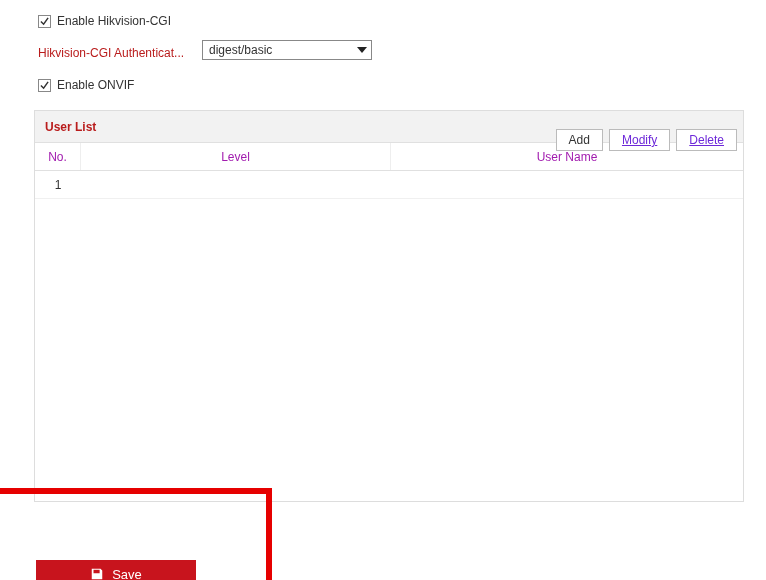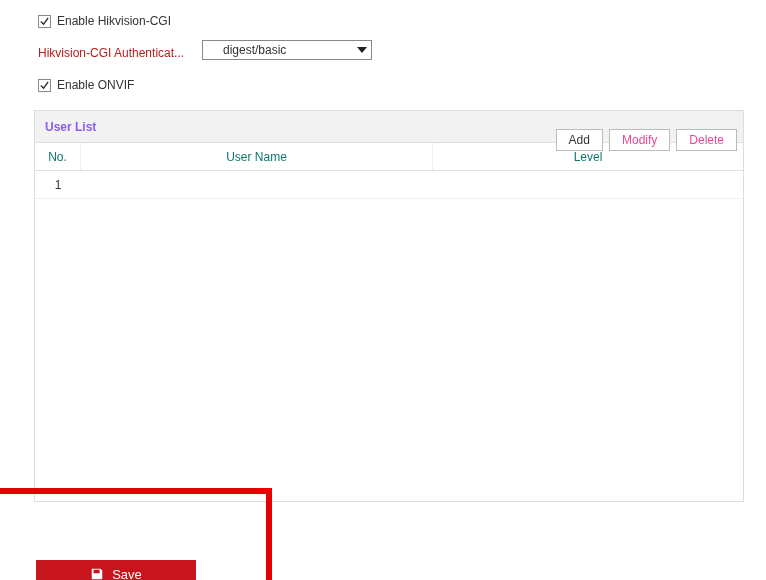--- a/index.html
+++ b/index.html
@@ -42,21 +42,21 @@
     white-space: nowrap;
     overflow: hidden;
   }
   .select {
     width: 170px; height: 20px;
     border: 1px solid #888;
     background: #fff;
     display: flex;
     align-items: center;
     justify-content: space-between;
-    padding: 0 4px 0 20px;
+    padding: 0 4px 0 6px;
     cursor: pointer;
   }
   .select-value { font-size: 12px; }
   .select-arrow {
     width: 0; height: 0;
     border-left: 5px solid transparent;
     border-right: 5px solid transparent;
     border-top: 6px solid #222;
   }
 
@@ -66,44 +66,45 @@
     border: 1px solid #ddd;
   }
   .table-header {
     display: flex;
     align-items: center;
     background: #f2f2f2;
     height: 32px;
     padding: 0 6px 0 10px;
     border-bottom: 1px solid #e0e0e0;
   }
-  .table-title { font-weight: bold; color: #8b5cf6; flex: 1; }
+  .table-title { font-weight: bold; color: #b91c1c; flex: 1; }
   .btn {
     border: 1px solid #bbb;
     background: #fff;
     height: 22px;
     padding: 0 12px;
     font-size: 12px;
     color: #333;
     margin-left: 6px;
     cursor: pointer;
     display: inline-flex;
     align-items: center;
     margin-top: 27px;
   }
   .btn.disabled {
-    color: #ec4899;
+    color: #6d28d9;
     cursor: default;
+    text-decoration: underline;
   }
   .thead {
     display: flex;
     height: 28px;
     border-bottom: 1px solid #e0e0e0;
     background: #fff;
-    color: #0f766e;
+    color: #a21caf;
   }
   .th, .td {
     display: flex;
     align-items: center;
     justify-content: center;
     border-right: 1px solid #eee;
   }
   .th:last-child, .td:last-child { border-right: none; }
   .col-no { width: 46px; }
   .col-user { width: 352px; }
@@ -181,22 +182,22 @@
 
 <div class="table-wrap">
   <div class="table-header">
     <span class="table-title">User List</span>
     <span class="btn">Add</span>
     <span class="btn disabled">Modify</span>
     <span class="btn disabled">Delete</span>
   </div>
   <div class="thead">
     <div class="th col-no">No.</div>
+    <div class="th col-level">Level</div>
     <div class="th col-user">User Name</div>
-    <div class="th col-level">Level</div>
   </div>
   <div class="tbody" id="tbody">
       <div class="trow">
         <div class="td col-no">1</div>
       </div>
     </div>
 </div>
 
 <div class="red-annot"></div>
 

